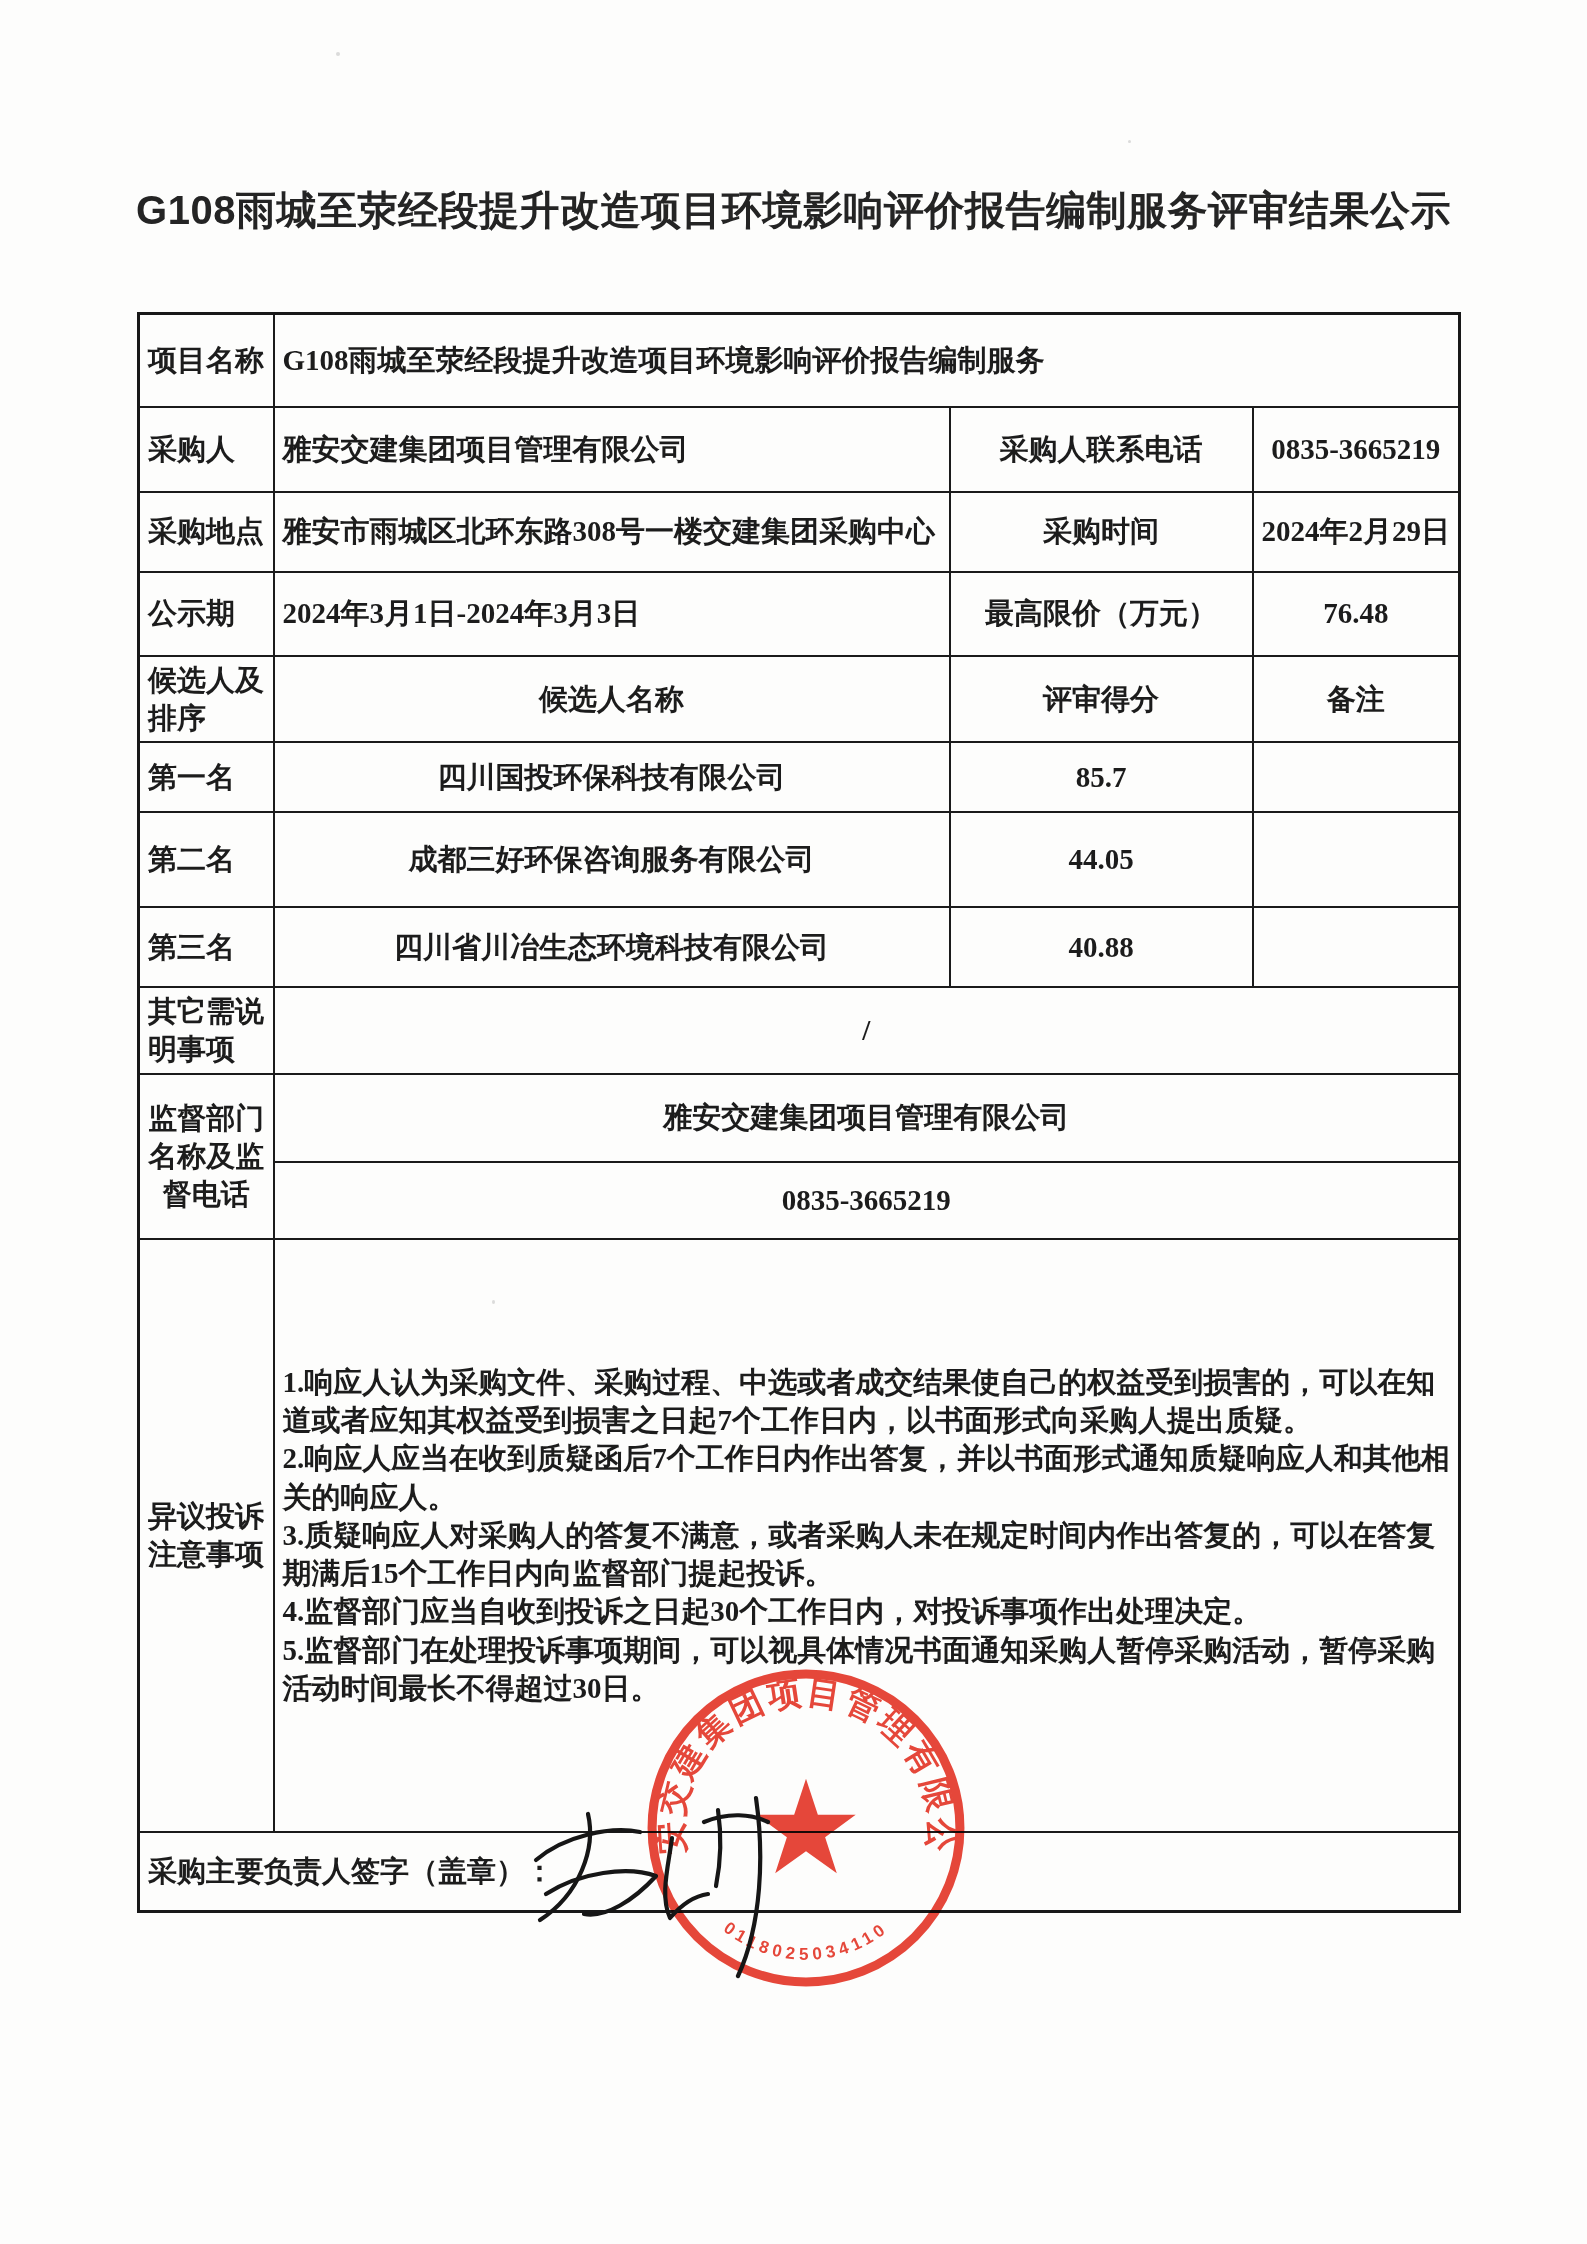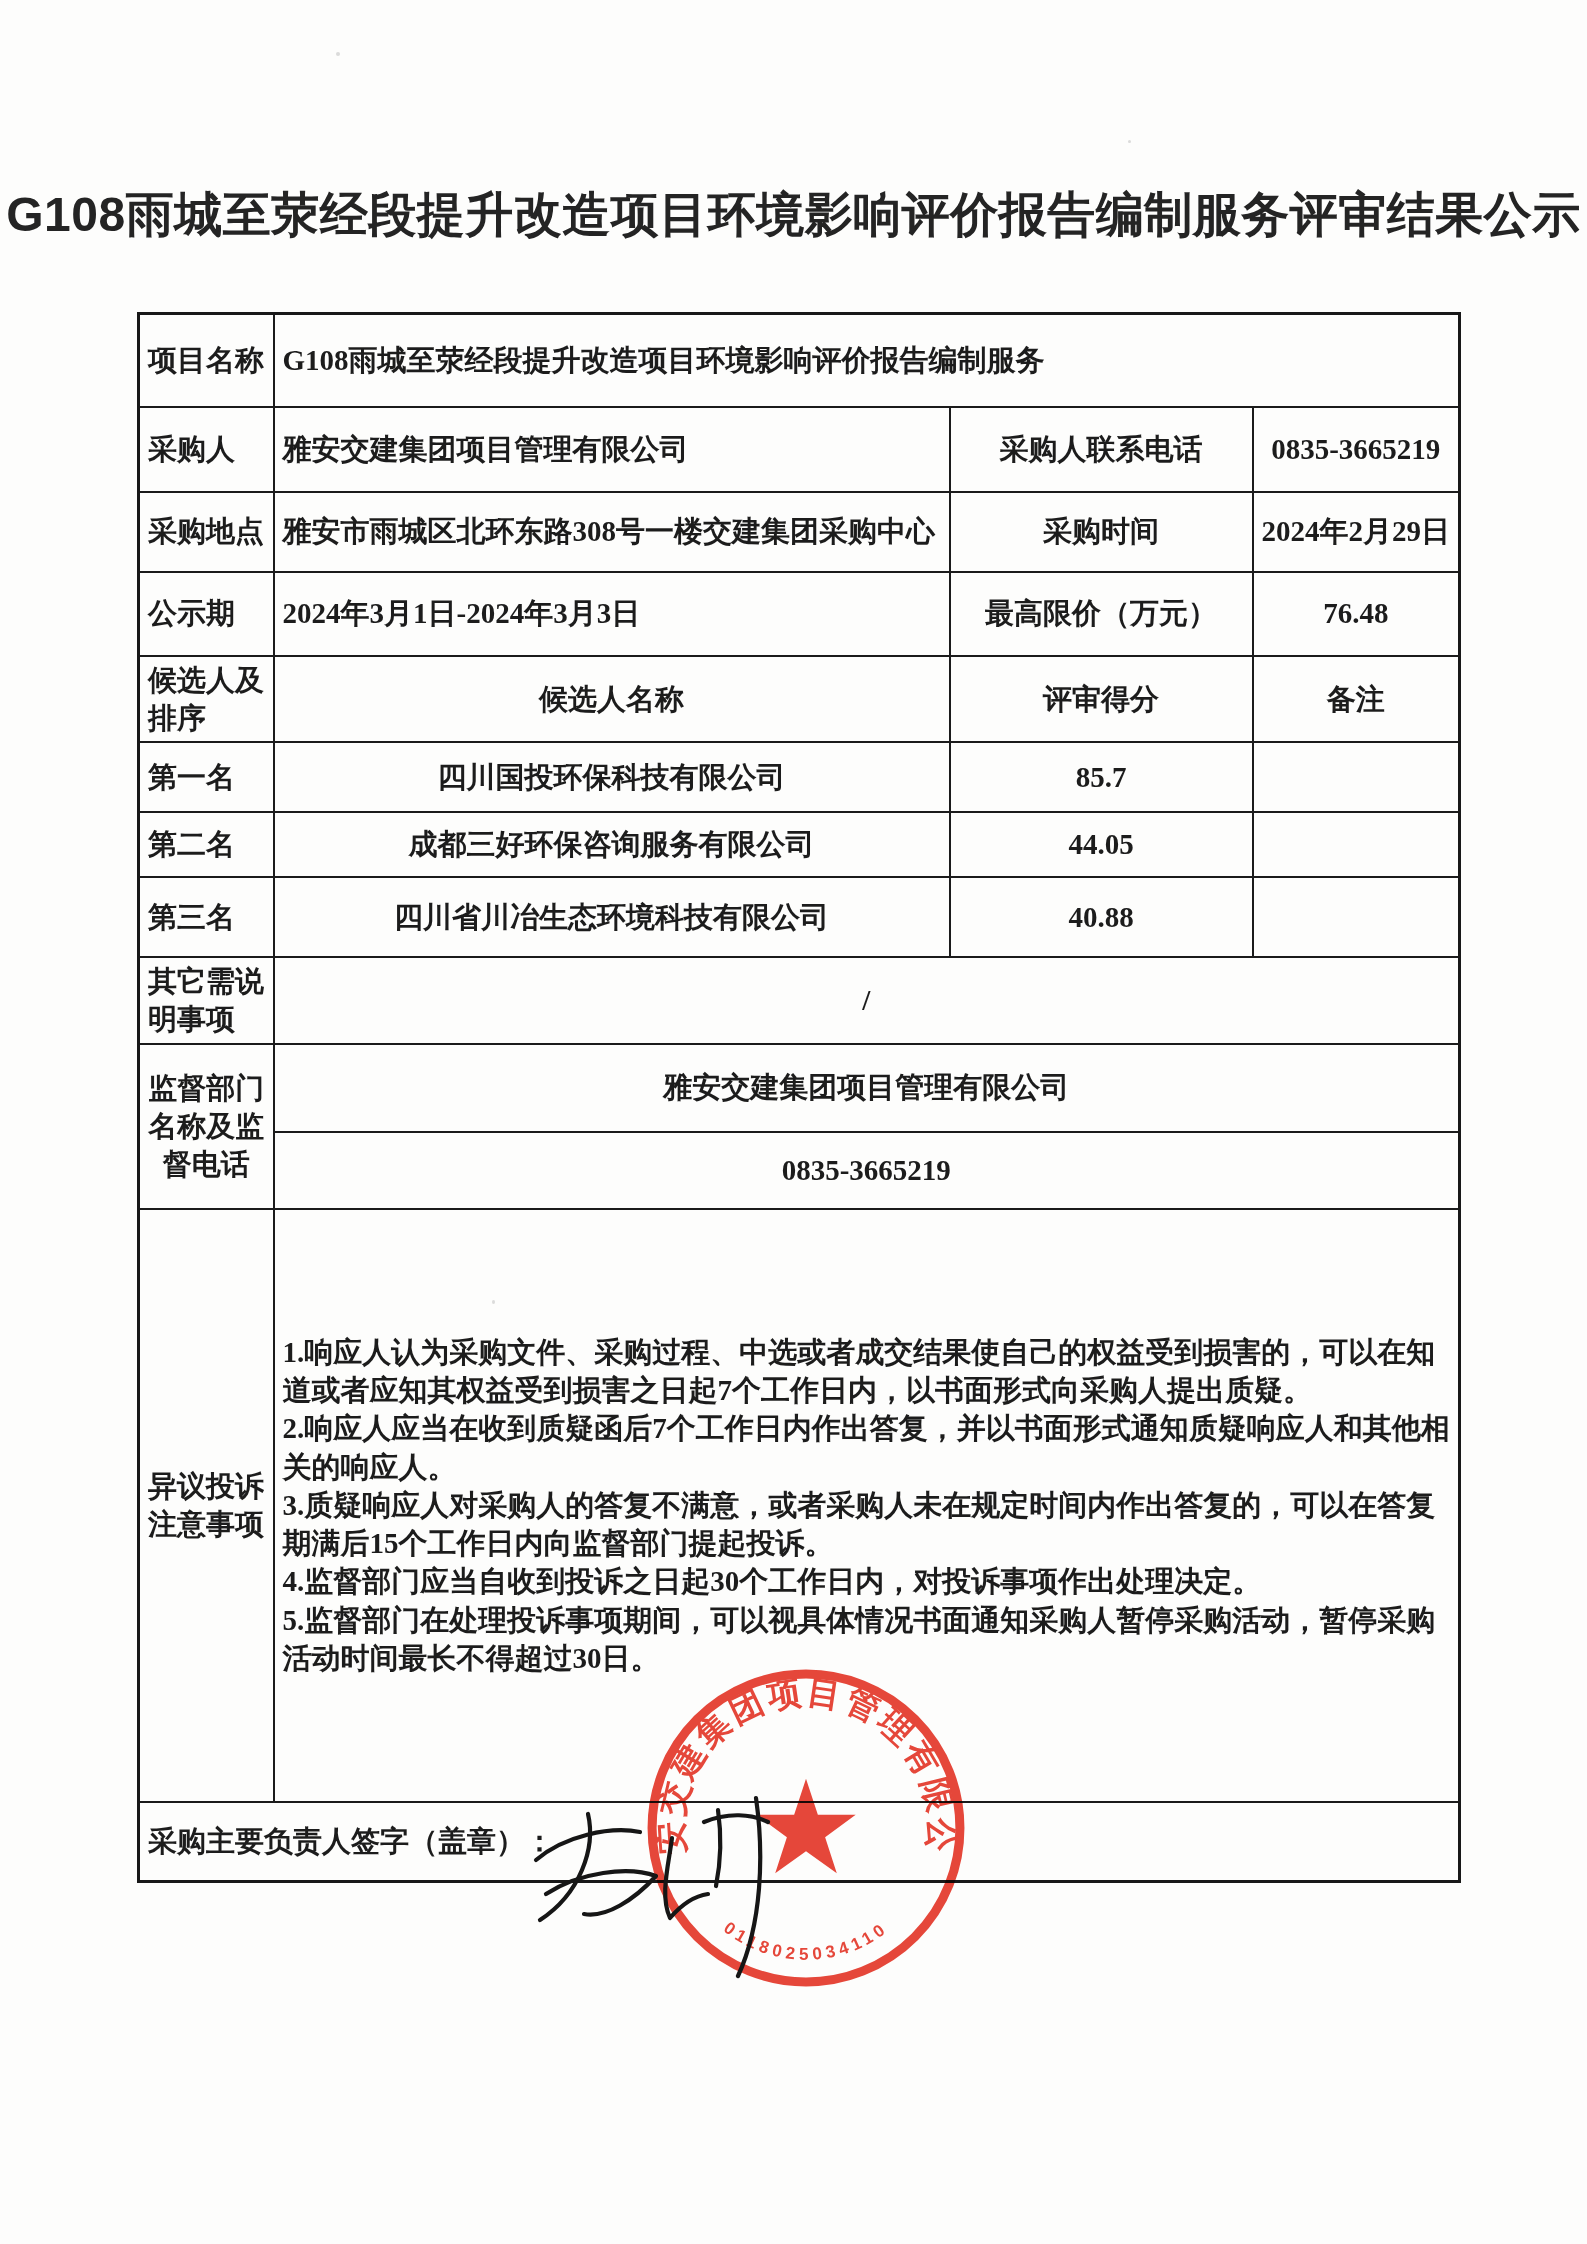--- a/index.html
+++ b/index.html
@@ -8,21 +8,21 @@
     position:relative;
     background:#fdfdfc;
     font-family:"Liberation Serif", serif;
     color:#1c1c1c;
     overflow:hidden;
   }
   .title {
     position:absolute; left:0; top:183px; width:100%;
     text-align:center;
     font-family:"Liberation Sans", sans-serif;
-    font-weight:700; font-size:48px; color:#242424;
+    font-weight:700; font-size:40px; color:#242424;
     letter-spacing:0.5px;
     margin:0;
   }
   table.doc {
     position:absolute; left:137px; top:312px;
     width:1321px;
     border-collapse:collapse;
     table-layout:fixed;
     border:3px solid #181818;
   }
@@ -96,21 +96,21 @@
       <td class="center">候选人名称</td>
       <td class="center">评审得分</td>
       <td class="center">备注</td>
     </tr>
     <tr style="height:70px">
       <td class="lab">第一名</td>
       <td class="center">四川国投环保科技有限公司</td>
       <td class="center">85.7</td>
       <td class="center"></td>
     </tr>
-    <tr style="height:65px">
+    <tr style="height:95px">
       <td class="lab">第二名</td>
       <td class="center">成都三好环保咨询服务有限公司</td>
       <td class="center">44.05</td>
       <td class="center"></td>
     </tr>
     <tr style="height:80px">
       <td class="lab">第三名</td>
       <td class="center">四川省川冶生态环境科技有限公司</td>
       <td class="center">40.88</td>
       <td class="center"></td>

